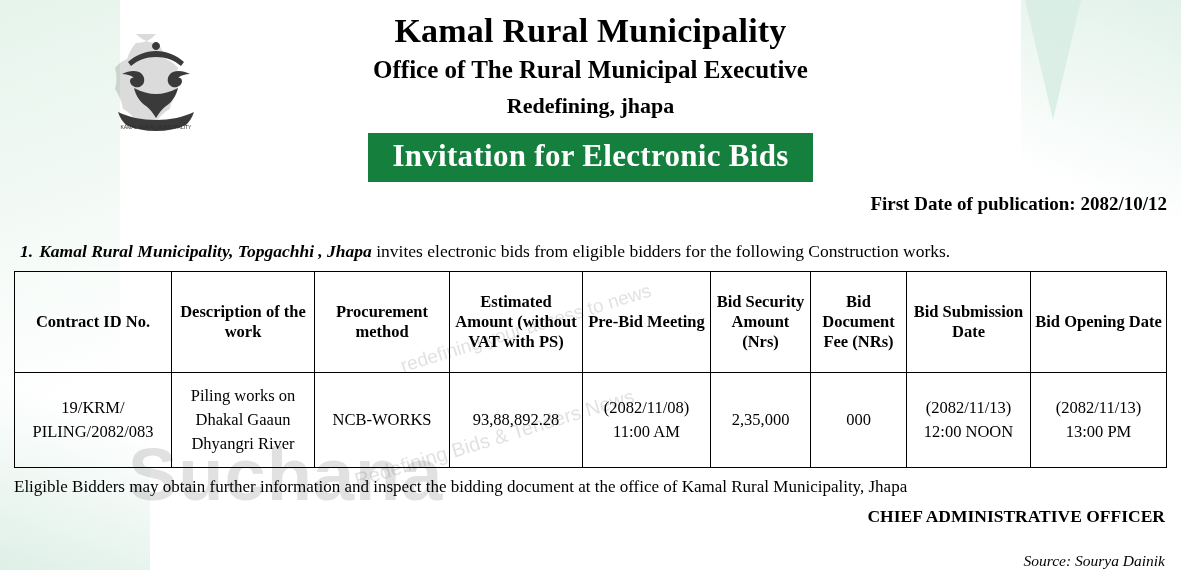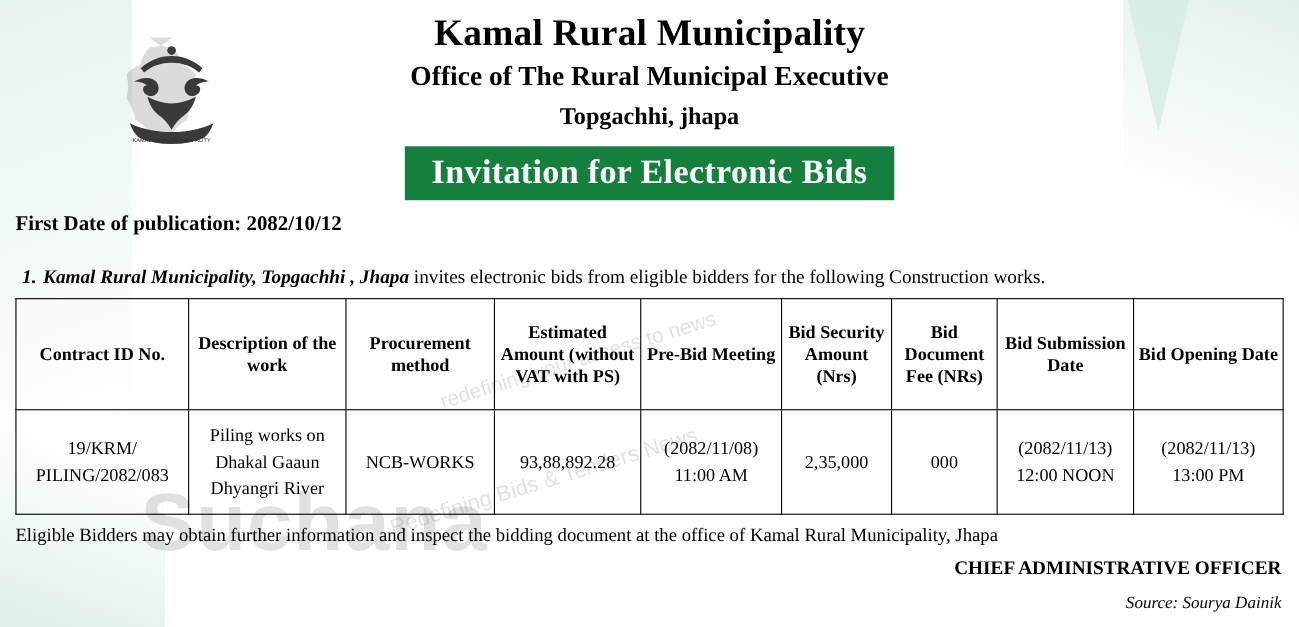--- a/index.html
+++ b/index.html
@@ -136,21 +136,21 @@
     display: inline-block;
     background: #15803d;
     color: #ffffff;
     font-size: 31px;
     font-weight: bold;
     padding: 5px 24px 8px 24px;
     letter-spacing: 0.3px;
   }
   .pubdate {
     margin-top: 11px;
-    text-align: left;
+    text-align: right;
     font-size: 19px;
     font-weight: bold;
   }
   .intro {
     margin-top: 26px;
     font-size: 17.5px;
     line-height: 1.25;
     padding-left: 6px;
   }
   .intro .num {
@@ -202,21 +202,21 @@
     margin-top: 6px;
     text-align: right;
     font-size: 17.5px;
     font-weight: bold;
     font-family: "Liberation Serif", serif;
     padding-right: 2px;
   }
   .source {
     position: absolute;
     right: 16px;
-    bottom: 12px;
+    bottom: 0;
     font-size: 15.5px;
     font-style: italic;
     z-index: 3;
   }
 </style>
 </head>
 <body>
 
 <div class="bg-shape bg-left"></div>
 <div class="bg-shape bg-left2"></div>
@@ -243,21 +243,21 @@
           <path d="M14 84 c10 5 24 8 38 8 c14 0 28 -3 38 -8 c-2 6 -5 10 -8 13 c-9 4 -19 6 -30 6 c-11 0 -21 -2 -30 -6 c-3 -3 -6 -7 -8 -13 z"></path>
         </g>
         <g fill="#2f2f2f" font-family="Liberation Sans, sans-serif" font-size="5" text-anchor="middle">
           <text x="52" y="101">KAMAL RURAL MUNICIPALITY</text>
         </g>
       </svg>
     </div>
 
     <div class="org-title">Kamal Rural Municipality</div>
     <div class="org-sub1">Office of The Rural Municipal Executive</div>
-    <div class="org-sub2">Topgachhi, jhapa</div>
+    <div class="org-sub2">Redefining, jhapa</div>
 
     <div class="banner-wrap">
       <span class="banner">Invitation for Electronic Bids</span>
     </div>
 
     <div class="pubdate">First Date of publication: 2082/10/12</div>
   </div>
 
   <div class="intro">
     <span class="num">1.</span><span class="org-em">Kamal Rural Municipality, Topgachhi , Jhapa</span><span> invites electronic bids from eligible bidders for the following Construction works.</span>

